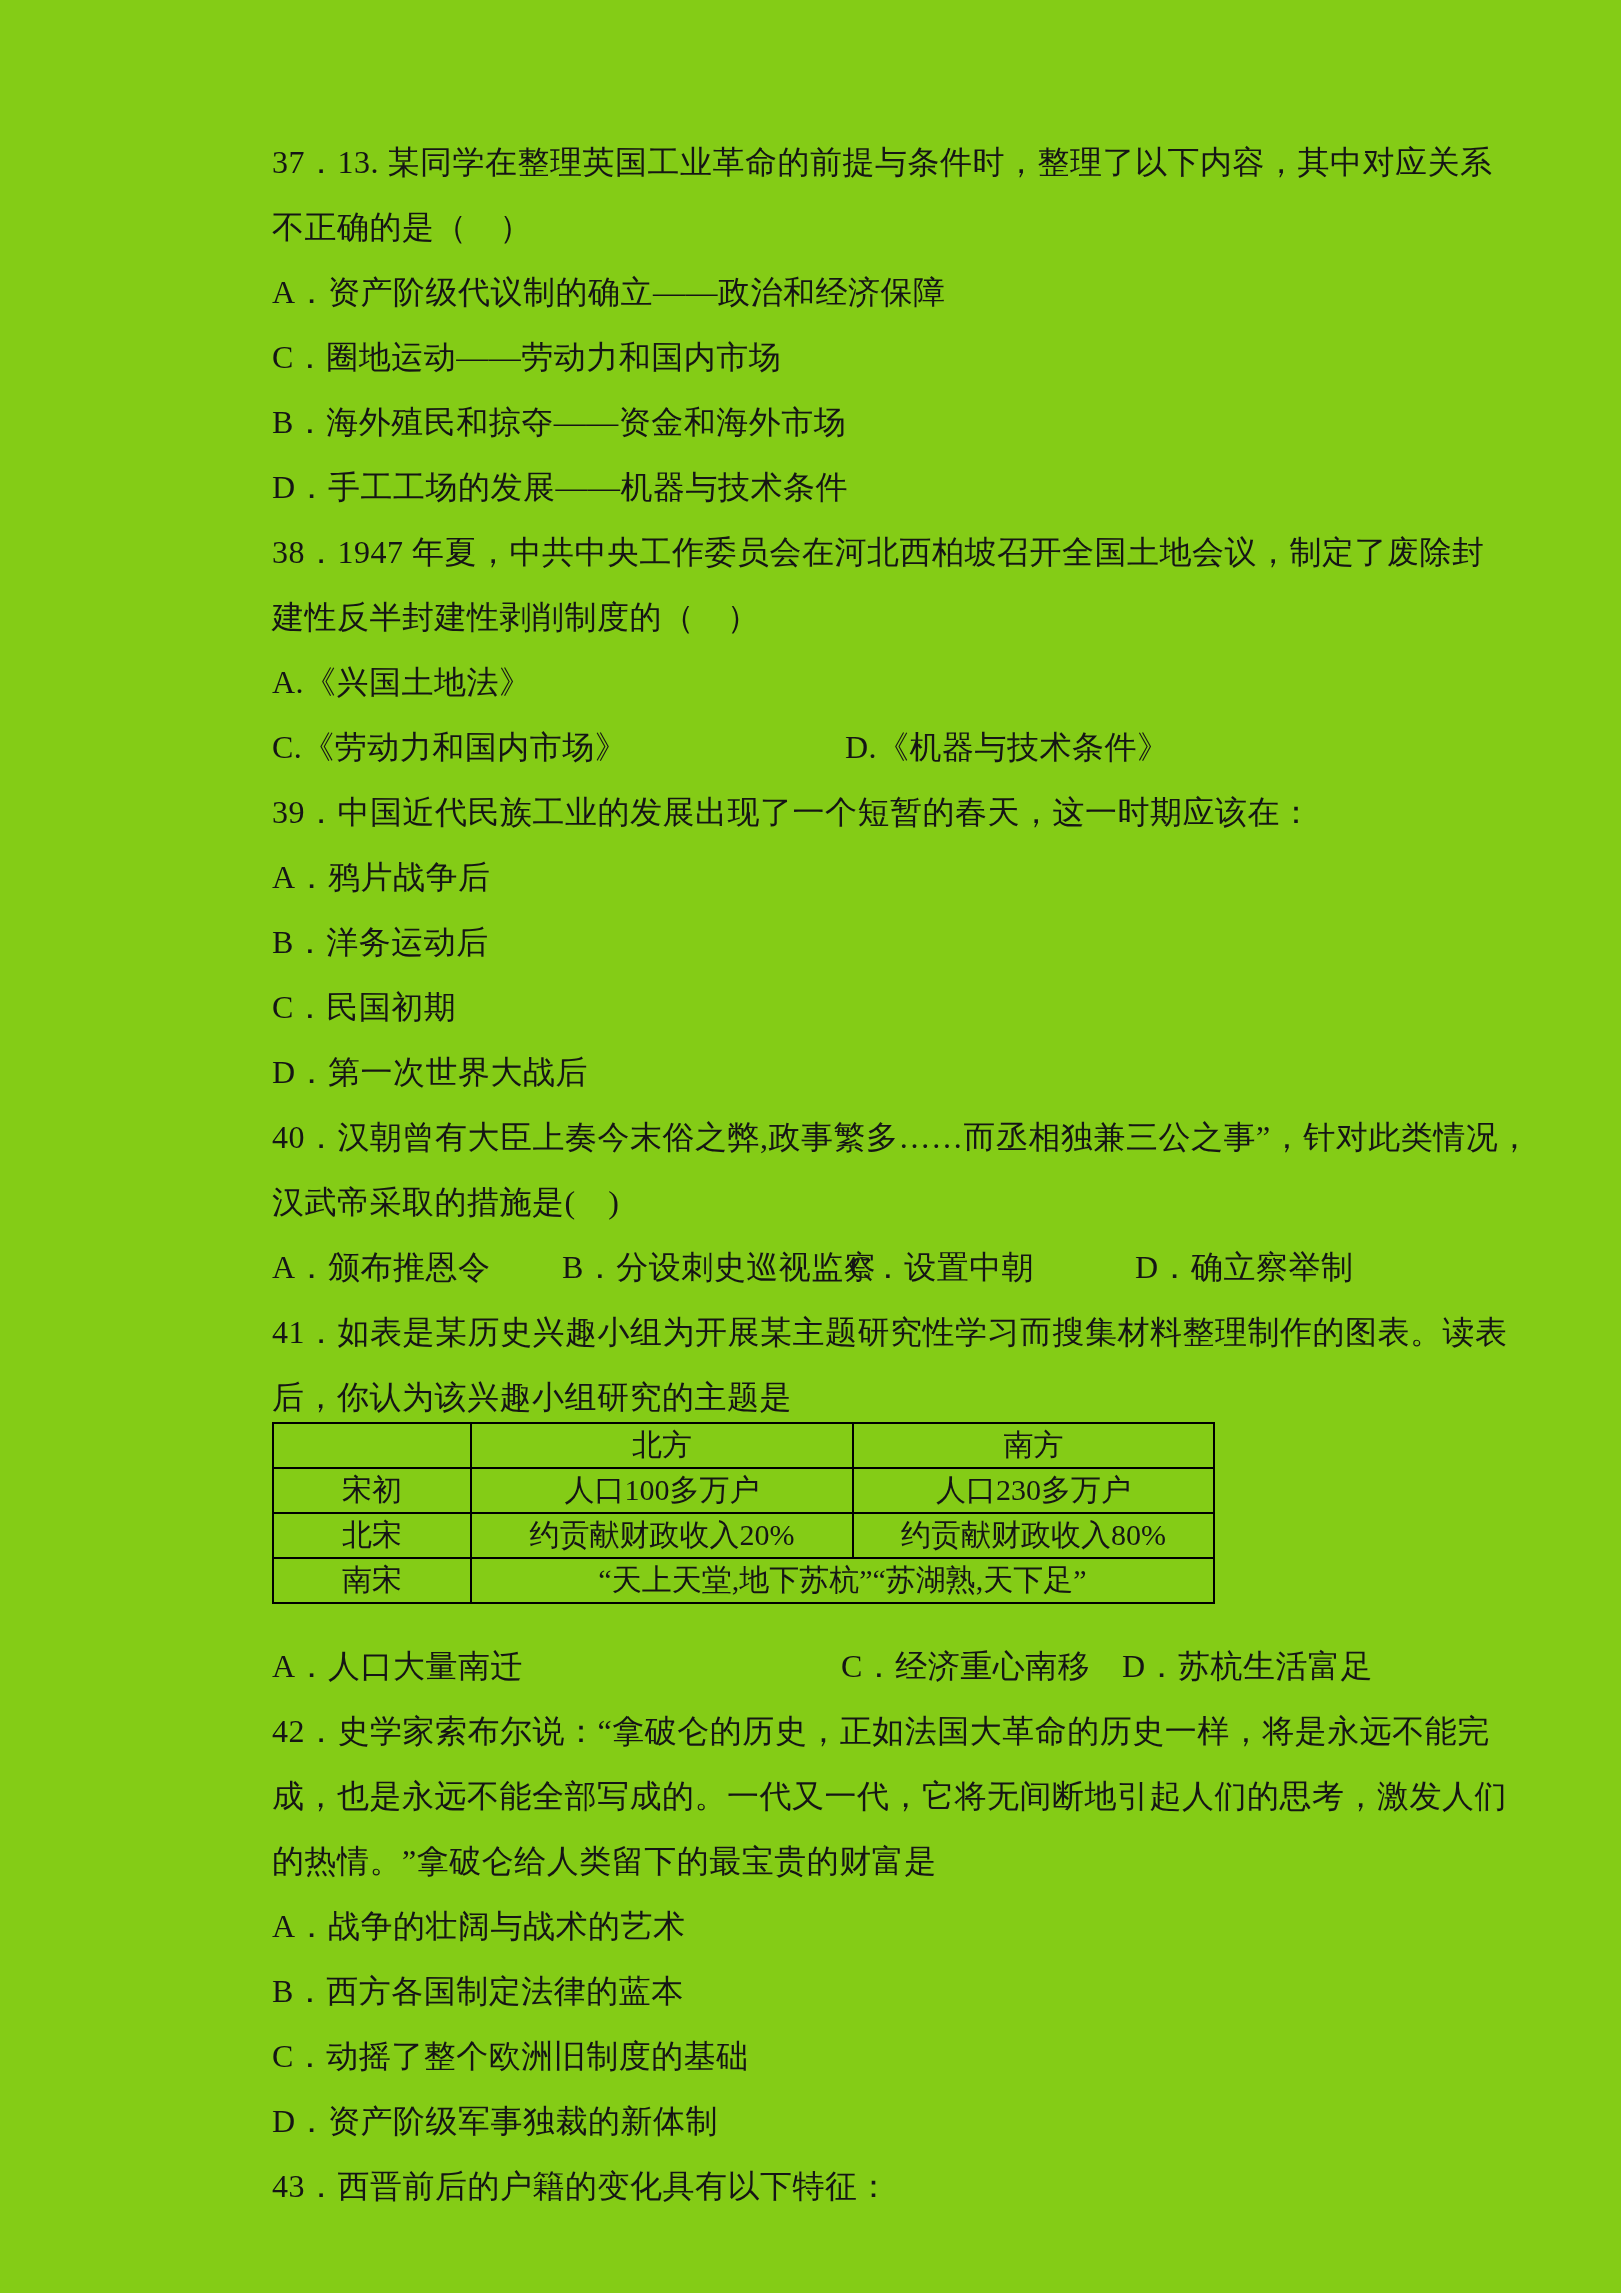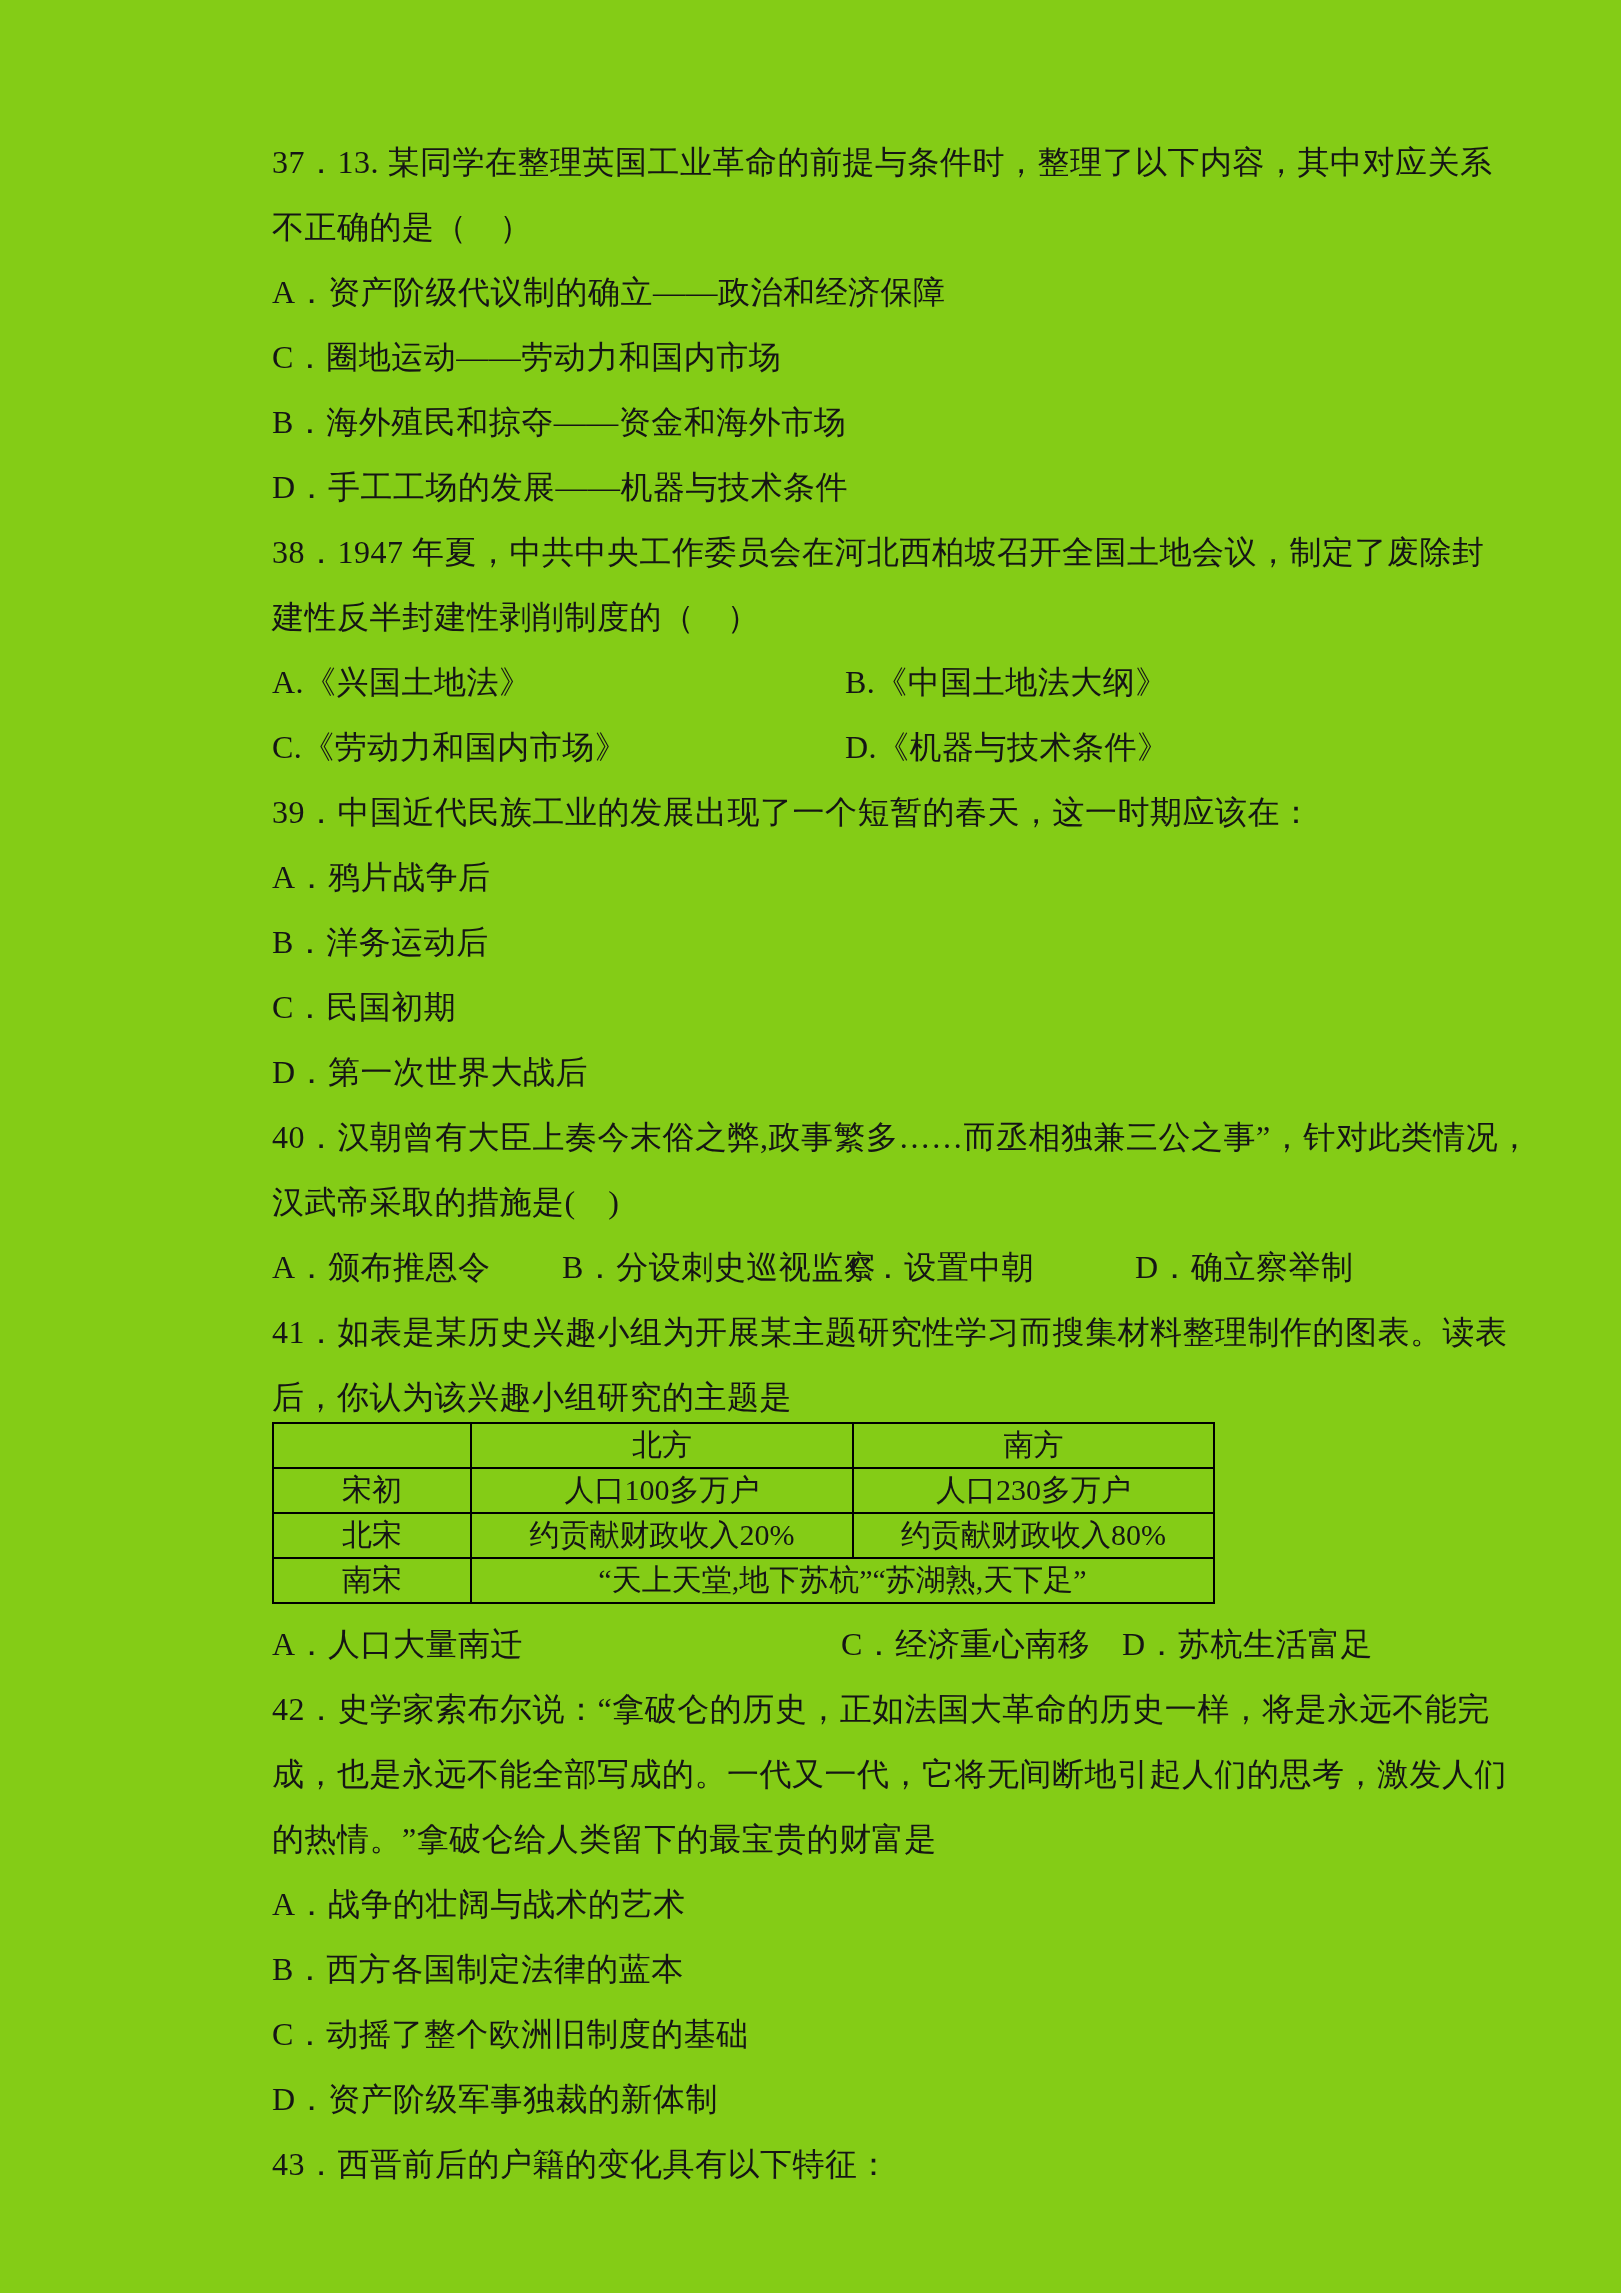--- a/index.html
+++ b/index.html
@@ -25,21 +25,21 @@
   }
   .optrow{
     position:relative;height:65px;
   }
   .optrow span{
     position:absolute;top:0;height:65px;line-height:65px;
     font-size:32px;white-space:nowrap;letter-spacing:0.5px;
   }
   table.data{
     border-collapse:collapse;
-    margin-top:-7.8px;margin-bottom:8px;
+    margin-top:-7.8px;margin-bottom:30px;
     table-layout:fixed;
   }
   table.data,table.data td,table.data th{
     border:2px solid #000;
   }
   table.data{border-width:2.9px;}
   table.data td,table.data th{
     height:43px;
     text-align:center;vertical-align:middle;
     font-size:30px;font-weight:normal;
@@ -64,21 +64,20 @@
       <div class="line">C．圈地运动——劳动力和国内市场</div>
       <div class="line">B．海外殖民和掠夺——资金和海外市场</div>
       <div class="line">D．手工工场的发展——机器与技术条件</div>
     </section>
 
     <section>
       <div class="line">38．1947 年夏，中共中央工作委员会在河北西柏坡召开全国土地会议，制定了废除封</div>
       <div class="line">建性反半封建性剥削制度的（　）</div>
       <div class="optrow">
         <span style="left:0">A.《兴国土地法》</span>
-        <span style="left:573px">B.《中国土地法大纲》</span>
       </div>
       <div class="optrow">
         <span style="left:0">C.《劳动力和国内市场》</span>
         <span style="left:573px">D.《机器与技术条件》</span>
       </div>
     </section>
 
     <section>
       <div class="line">39．中国近代民族工业的发展出现了一个短暂的春天，这一时期应该在：</div>
       <div class="line">A．鸦片战争后</div>

